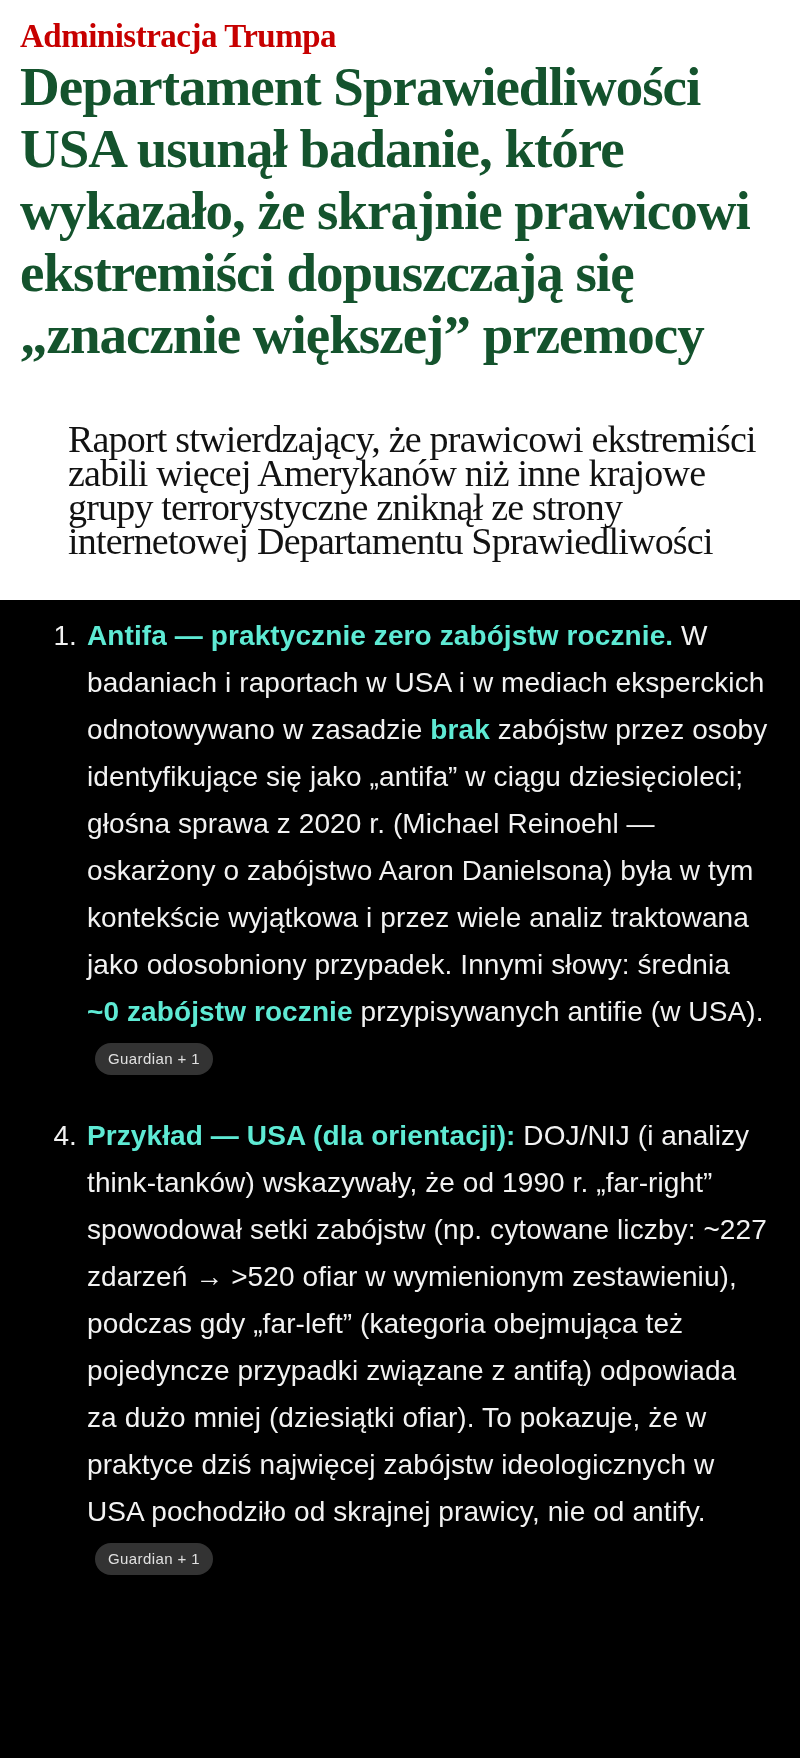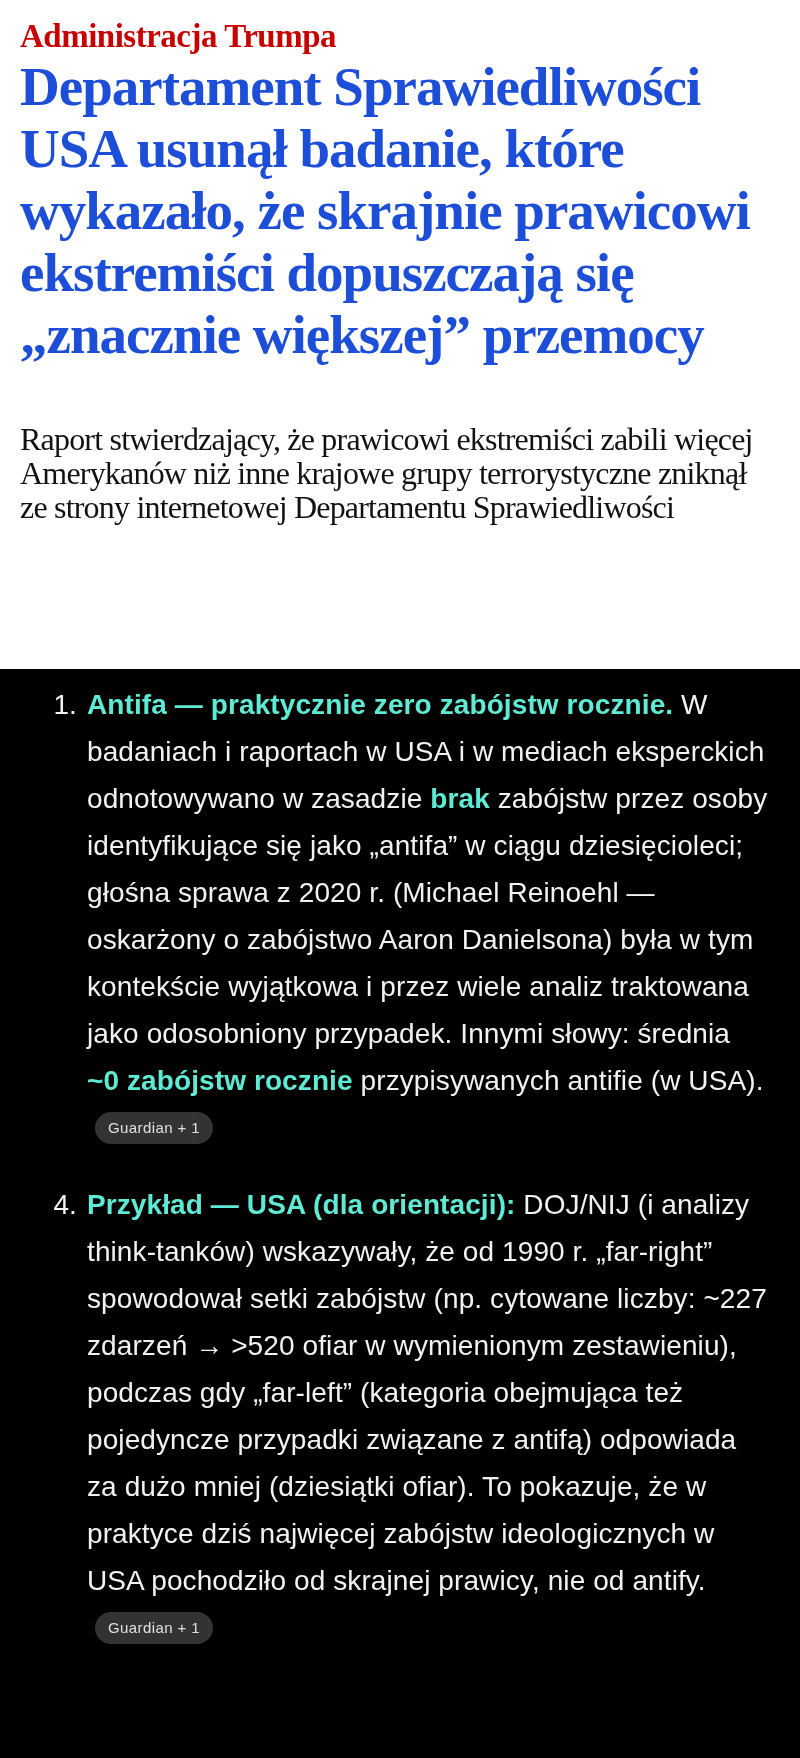--- a/index.html
+++ b/index.html
@@ -1,46 +1,47 @@
 <!DOCTYPE html>
 <html><head>
 <meta charset="utf-8">
 <style>
   * { box-sizing: border-box; margin: 0; padding: 0; }
   html, body { width: 800px; background: #000; }
   body { font-family: "Liberation Sans", sans-serif; }
   .top {
     background: #fff;
-    height: 669px;
+    height: 600px;
     padding: 16px 20px 0 20px;
     overflow: hidden;
   }
   .kicker {
     font-family: "Liberation Serif", serif;
     font-weight: bold;
     color: #c70000;
     font-size: 33px;
     line-height: 40px;
     letter-spacing: -0.5px;
   }
   .headline {
     font-family: "Liberation Serif", serif;
-    color: #1d4ed8;
+    color: #14532d;
     font-size: 55px;
     line-height: 62px;
     letter-spacing: -1px;
     margin-top: 0px;
   }
   .standfirst {
     font-family: "Liberation Serif", serif;
     color: #121212;
-    font-size: 32px;
+    font-size: 38px;
     line-height: 34px;
     letter-spacing: -0.8px;
     margin-top: 56px;
+    margin-left: 48px;
   }
   .chat {
     background: #000;
     color: #f2f2f2;
     padding: 12px 20px 30px 0;
     font-size: 28px;
     line-height: 47px;
     letter-spacing: 0.1px;
   }
   .item {

